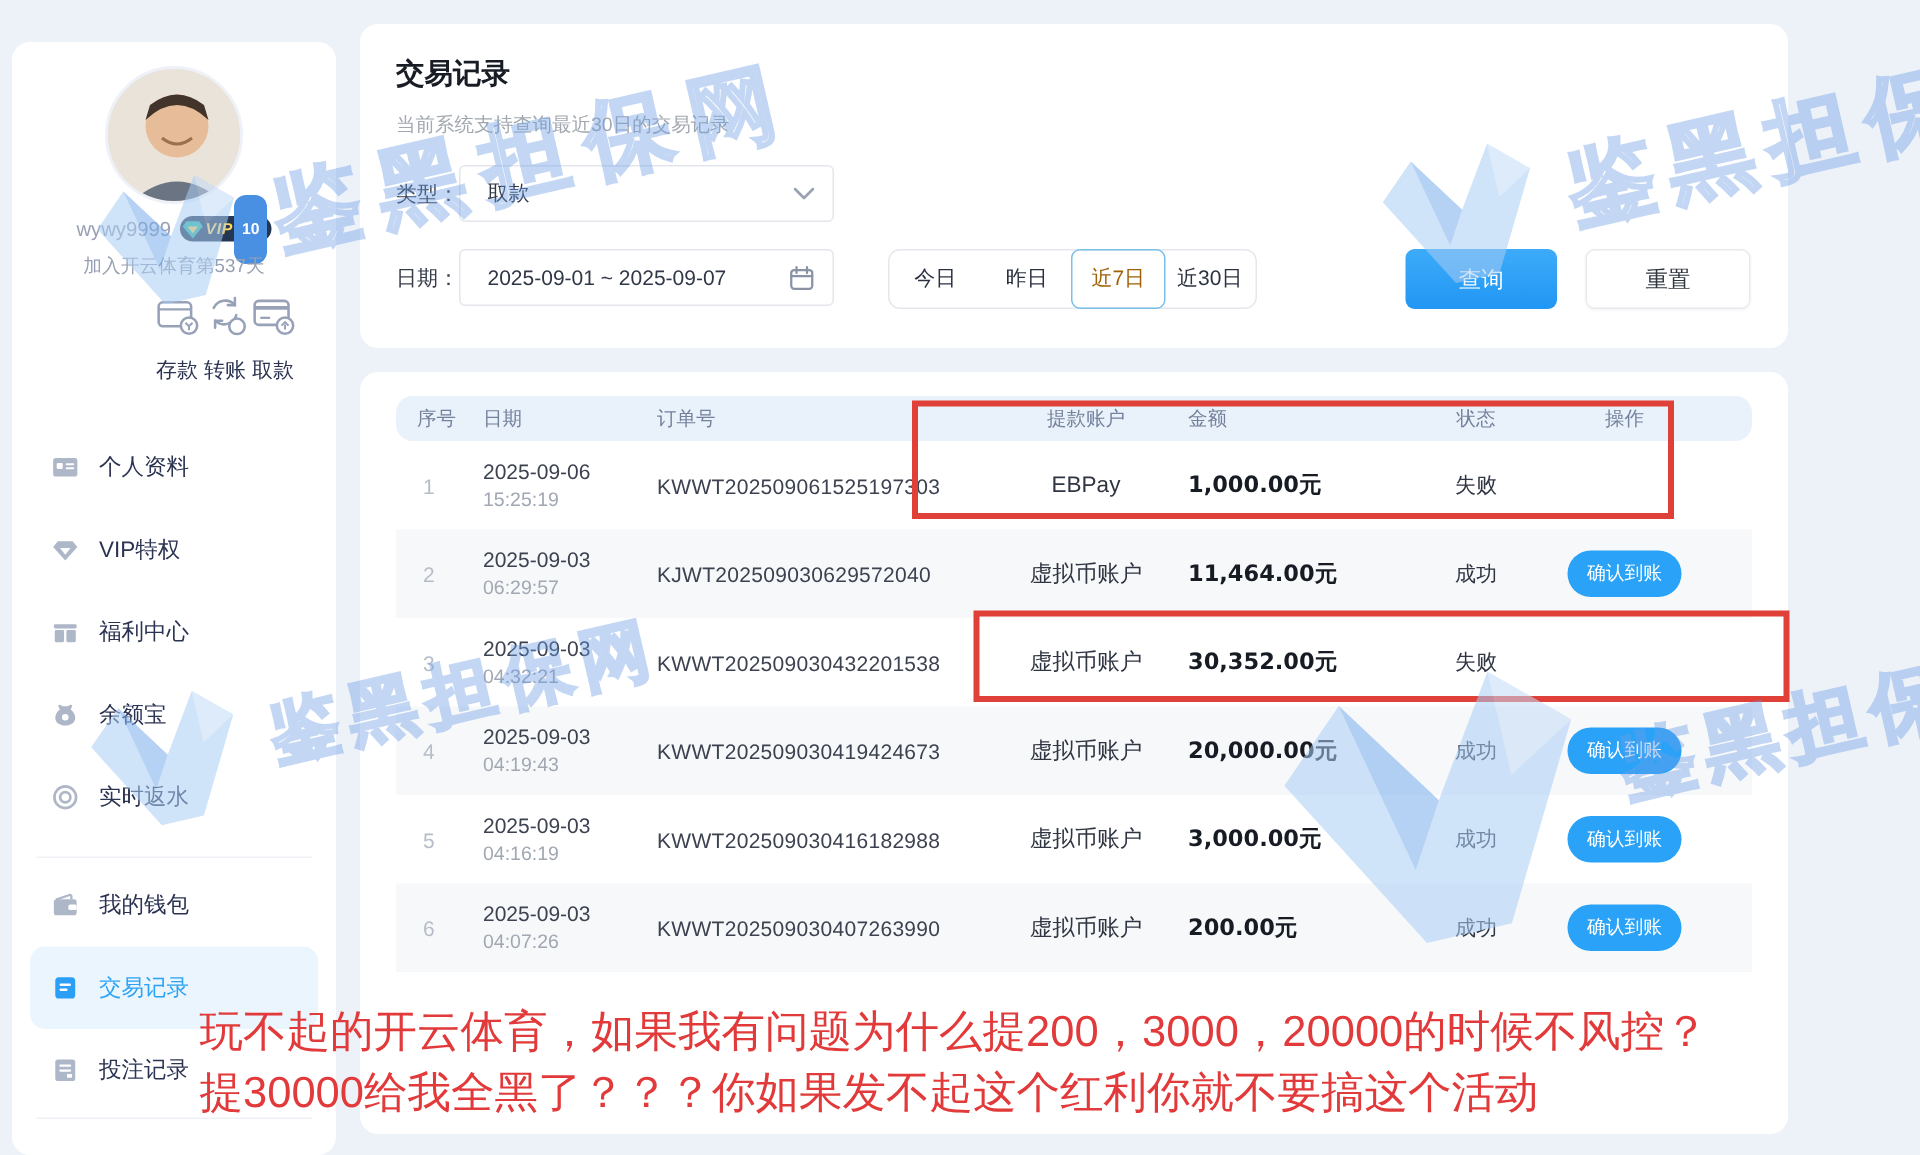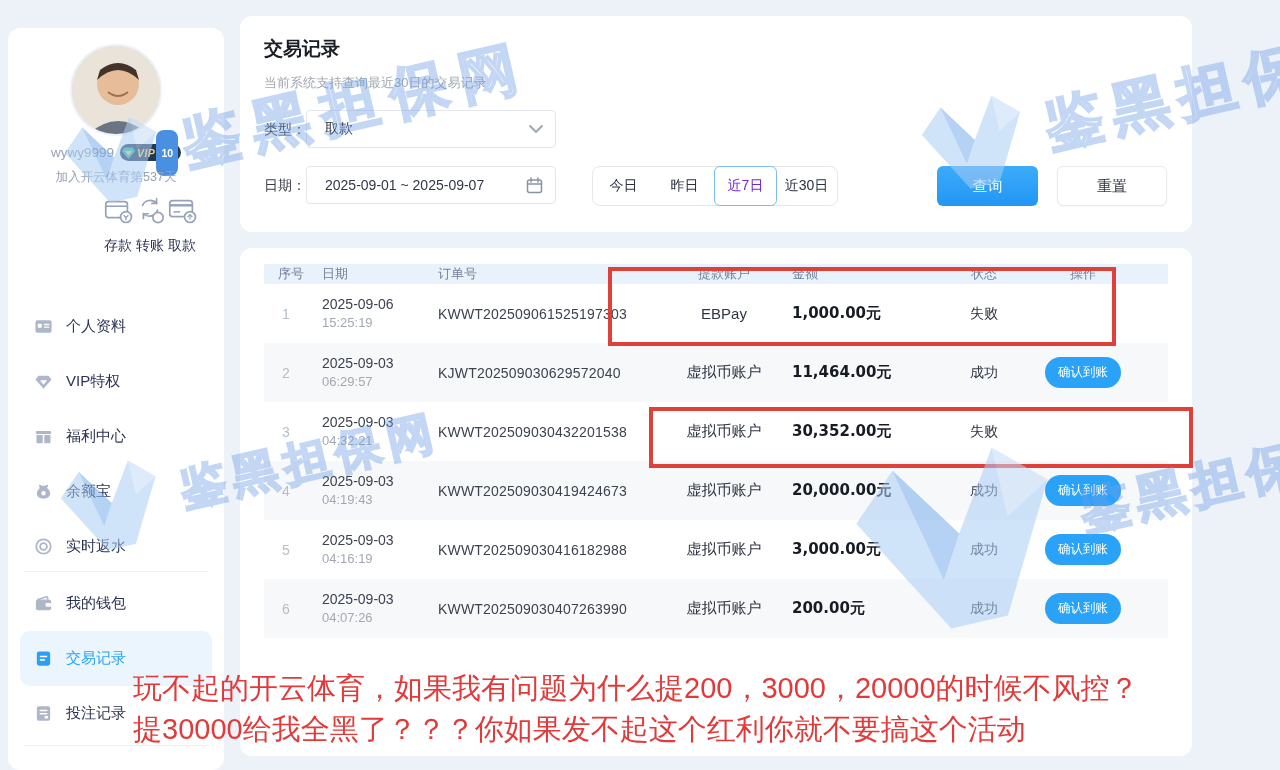--- a/index.html
+++ b/index.html
@@ -22,21 +22,21 @@
   .vip-badge .vip-txt { color:#ffd65e; font-size:10.5px; font-weight:bold; font-style:italic; letter-spacing:.5px; }
   .vip-badge .vip-num { background:#4a90e2; color:#fff; font-size:10.5px; font-weight:bold;
     border-radius:8px; padding:16px 5px; line-height:14px; }
   .joined { position:absolute; left:0; top:141px; width:100%; text-align:center;
     font-size:12.5px; color:#97a0b2; }
   .quick-actions { position:absolute; left:0; top:166px; width:100%;
     display:flex; justify-content:flex-end; padding:0 26px; }
   .qa { display:flex; flex-direction:column; align-items:center; gap:7px; cursor:pointer; }
   .qa-label { font-size:14px; color:#2b3352; font-weight:500; }
   .nav { position:absolute; left:0; width:100%; }
-  .nav-top { top:271px; }
+  .nav-top { top:256px; }
   .nav-bottom { top:548px; }
   .nav-item { height:55px; display:flex; align-items:center; gap:13px;
     padding-left:26px; cursor:pointer; }
   .nav-item .nav-label { font-size:15px; color:#2b3352; font-weight:500; }
   .nav-item.active { background:#eaf5fe; border-radius:10px; margin:0 12px; padding-left:14px; }
   .nav-item.active .nav-label { color:#2ba3f7; }
   .nav-icon { width:19px; height:19px; display:inline-flex; }
   .nav-icon svg { width:100%; height:100%; }
   .side-divider { position:absolute; left:16px; right:16px; height:0;
     border-top:1px solid #eef1f5; }
@@ -49,36 +49,36 @@
   .cf-label { position:absolute; left:24px; font-size:14px; color:#363c48; line-height:38px; }
   .lbl-type { top:94px; } .lbl-date { top:150px; }
   .field { position:absolute; left:66px; width:250px; height:38px; background:#fff;
     border:1px solid #e3e6ec; border-radius:4px; display:flex; align-items:center;
     justify-content:space-between; padding:0 12px 0 18px; font-size:14px; color:#303746; cursor:pointer; }
   .field-type { top:94px; } .field-date { top:150px; }
   .range-group { position:absolute; left:352px; top:150px; height:40px; display:flex;
     border:1px solid #e4e7ec; border-radius:8px; background:#fff; }
   .seg { width:61px; display:flex; align-items:center; justify-content:center;
     font-size:14px; color:#2a3140; cursor:pointer; position:relative; }
-  .seg.active { color:#6d28d9; }
+  .seg.active { color:#a16207; }
   .seg.active::after { content:""; position:absolute; inset:-1px;
     border:1px solid #79bfe9; border-radius:6px; }
   .btn { position:absolute; top:150px; height:40px; border-radius:6px; font-size:15px;
     display:flex; align-items:center; justify-content:center; cursor:pointer; }
   .btn-search { left:697px; width:101px; background:linear-gradient(180deg,#3dabf9,#2196f4);
     color:#fff; }
   .btn-reset { left:817px; width:110px; background:#fff; border:1px solid #e8eaee;
     color:#30363f; box-shadow:0 1px 2px rgba(40,60,90,.04); }
   
   .card-table { position:absolute; left:240px; top:248px; width:952px; height:508px;
     background:#fff; border-radius:12px; }
   .tbl { position:absolute; left:24px; right:24px; top:16px; }
   .tr { display:grid; grid-template-columns:44px 116px 240px 120px 150px 100px 1fr;
     align-items:center; }
-  .thead { height:20px; background:#e9f2fb; border-radius:0; color:#73819c; font-size:13px; }
+  .thead { height:30px; background:#e9f2fb; border-radius:11px; color:#73819c; font-size:13px; }
   .row { height:59px; font-size:14px; }
   .row.even { background:#f7f8fa; }
   .c-no,.c-date,.c-order { padding-left:14px; }
   .c-acct { text-align:center; }
   .c-amt { padding-left:8px; }
   .c-status { text-align:center; }
   .c-op { text-align:center; padding-right:36px; }
   .r-no { color:#b6bdc9; padding-left:18px; }
   .r-date-main { color:#3c4250; line-height:19px; }
   .r-time { color:#a2a8b3; font-size:13px; line-height:18px; }

